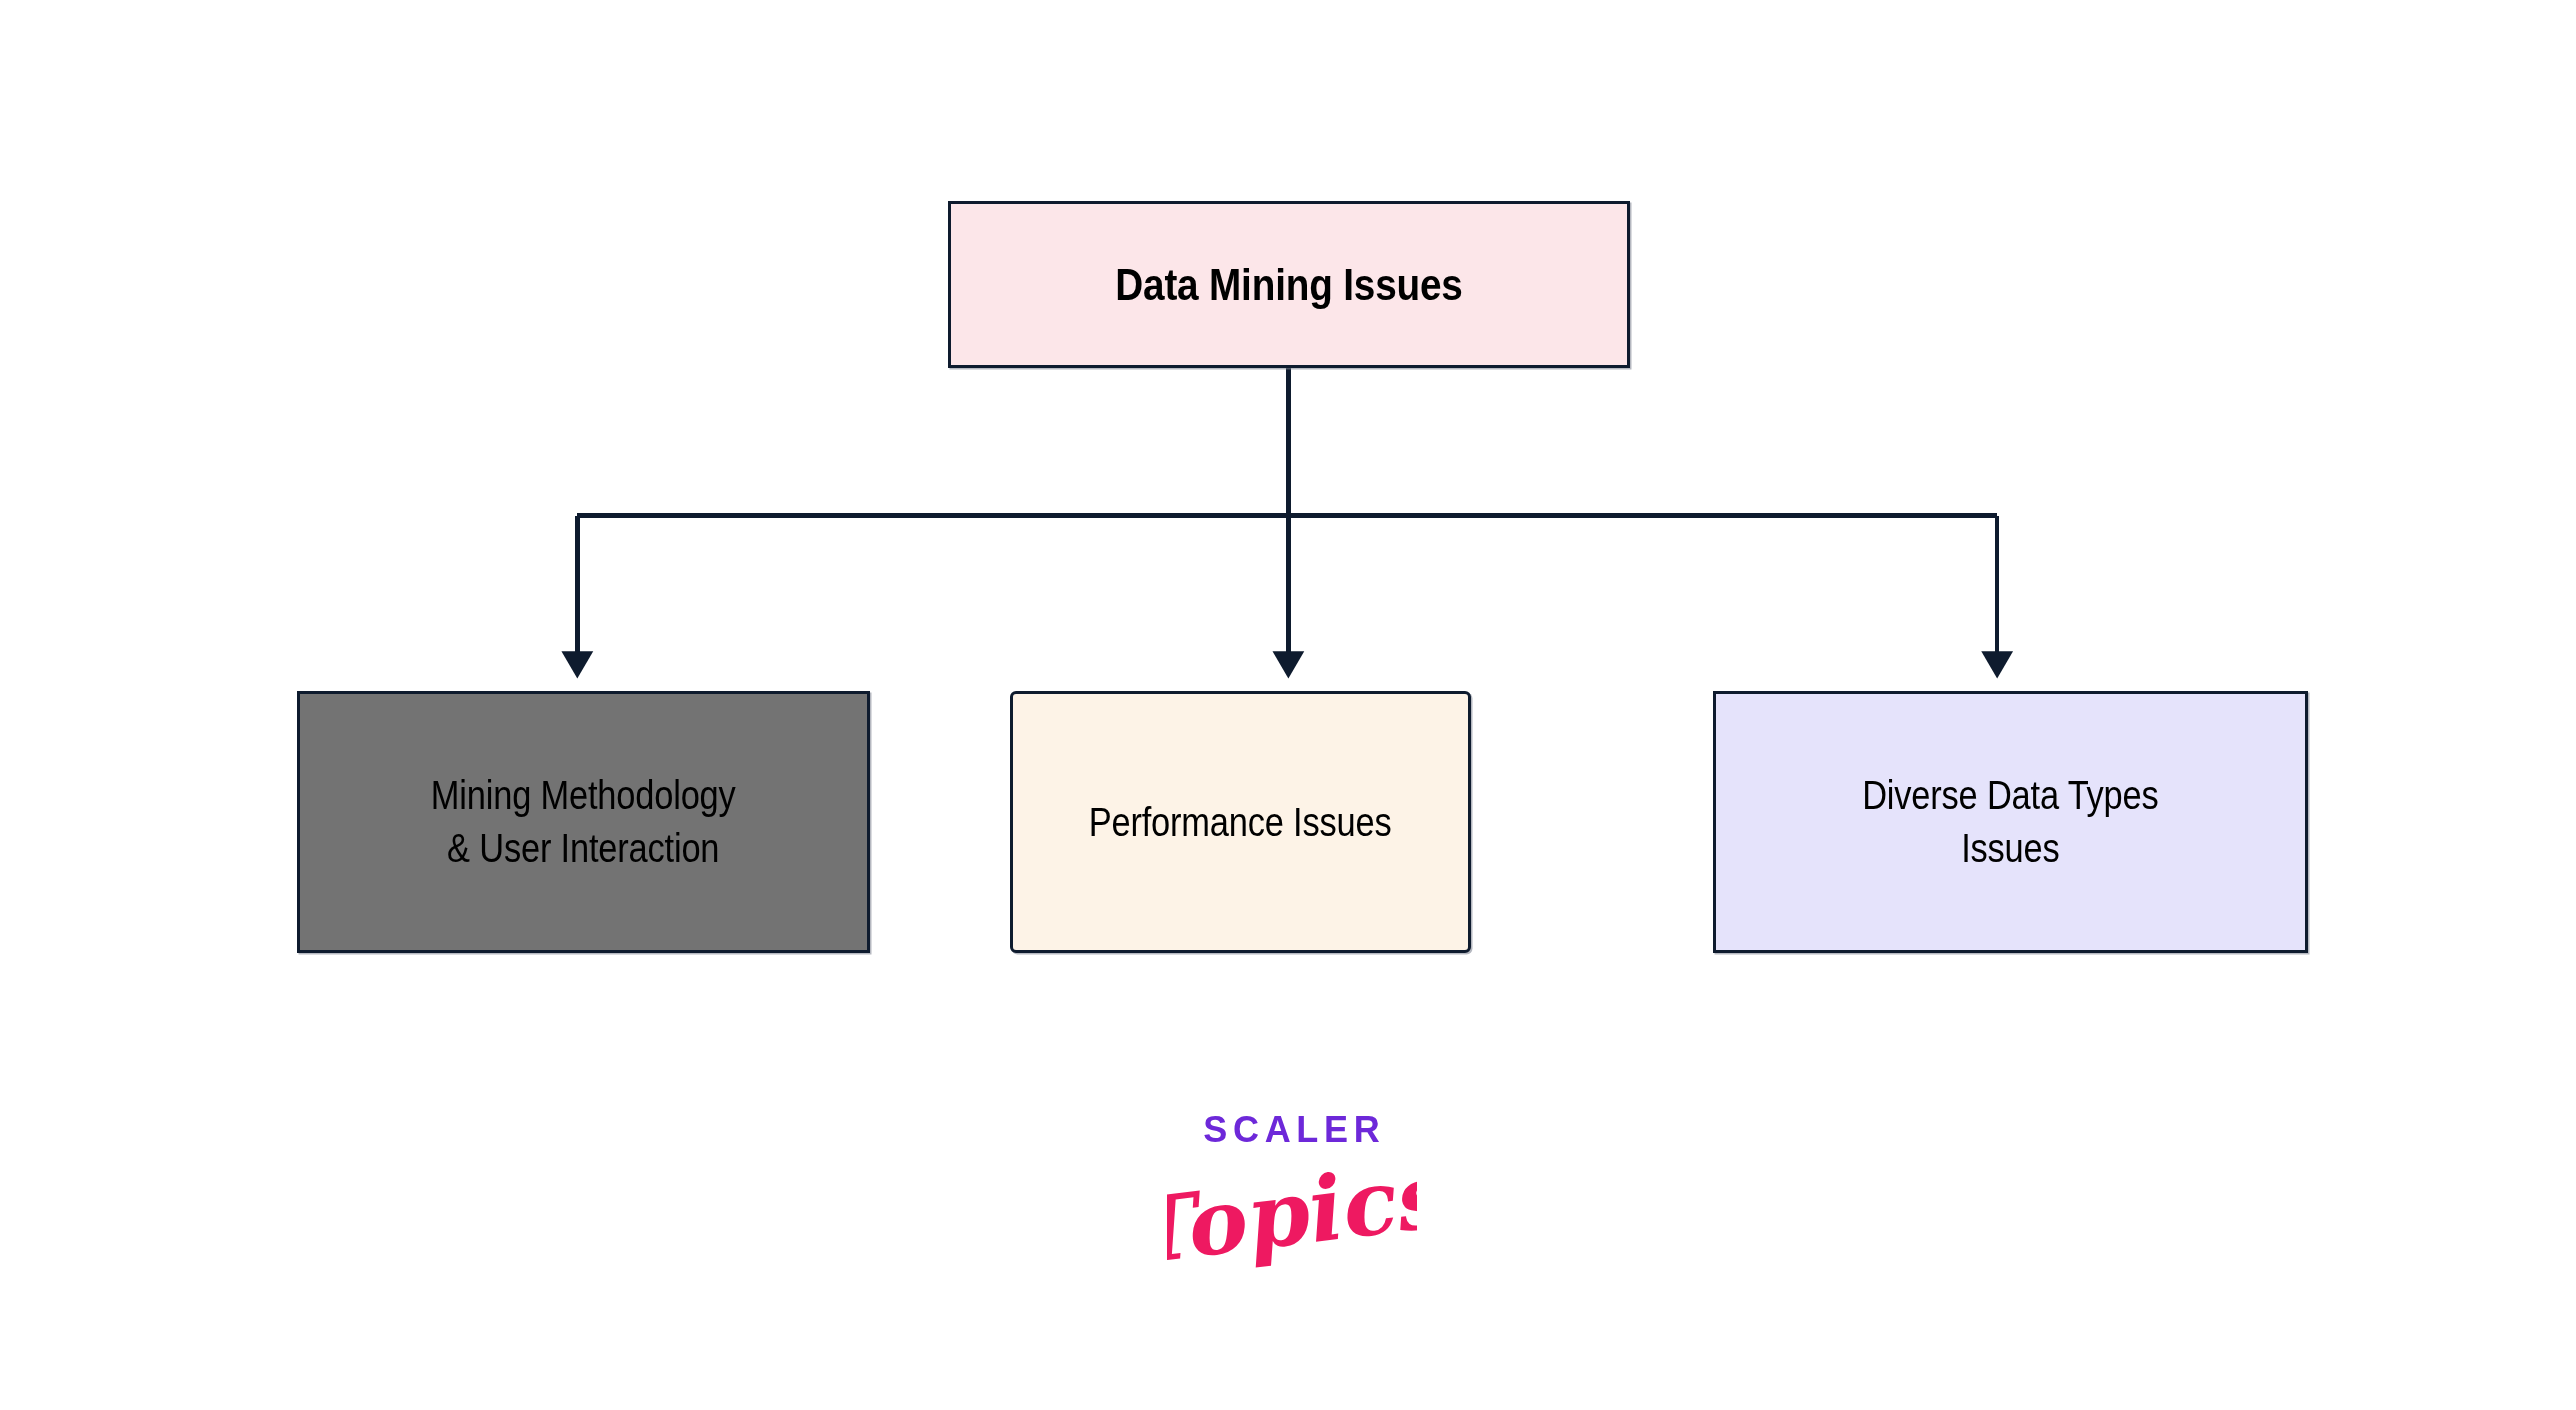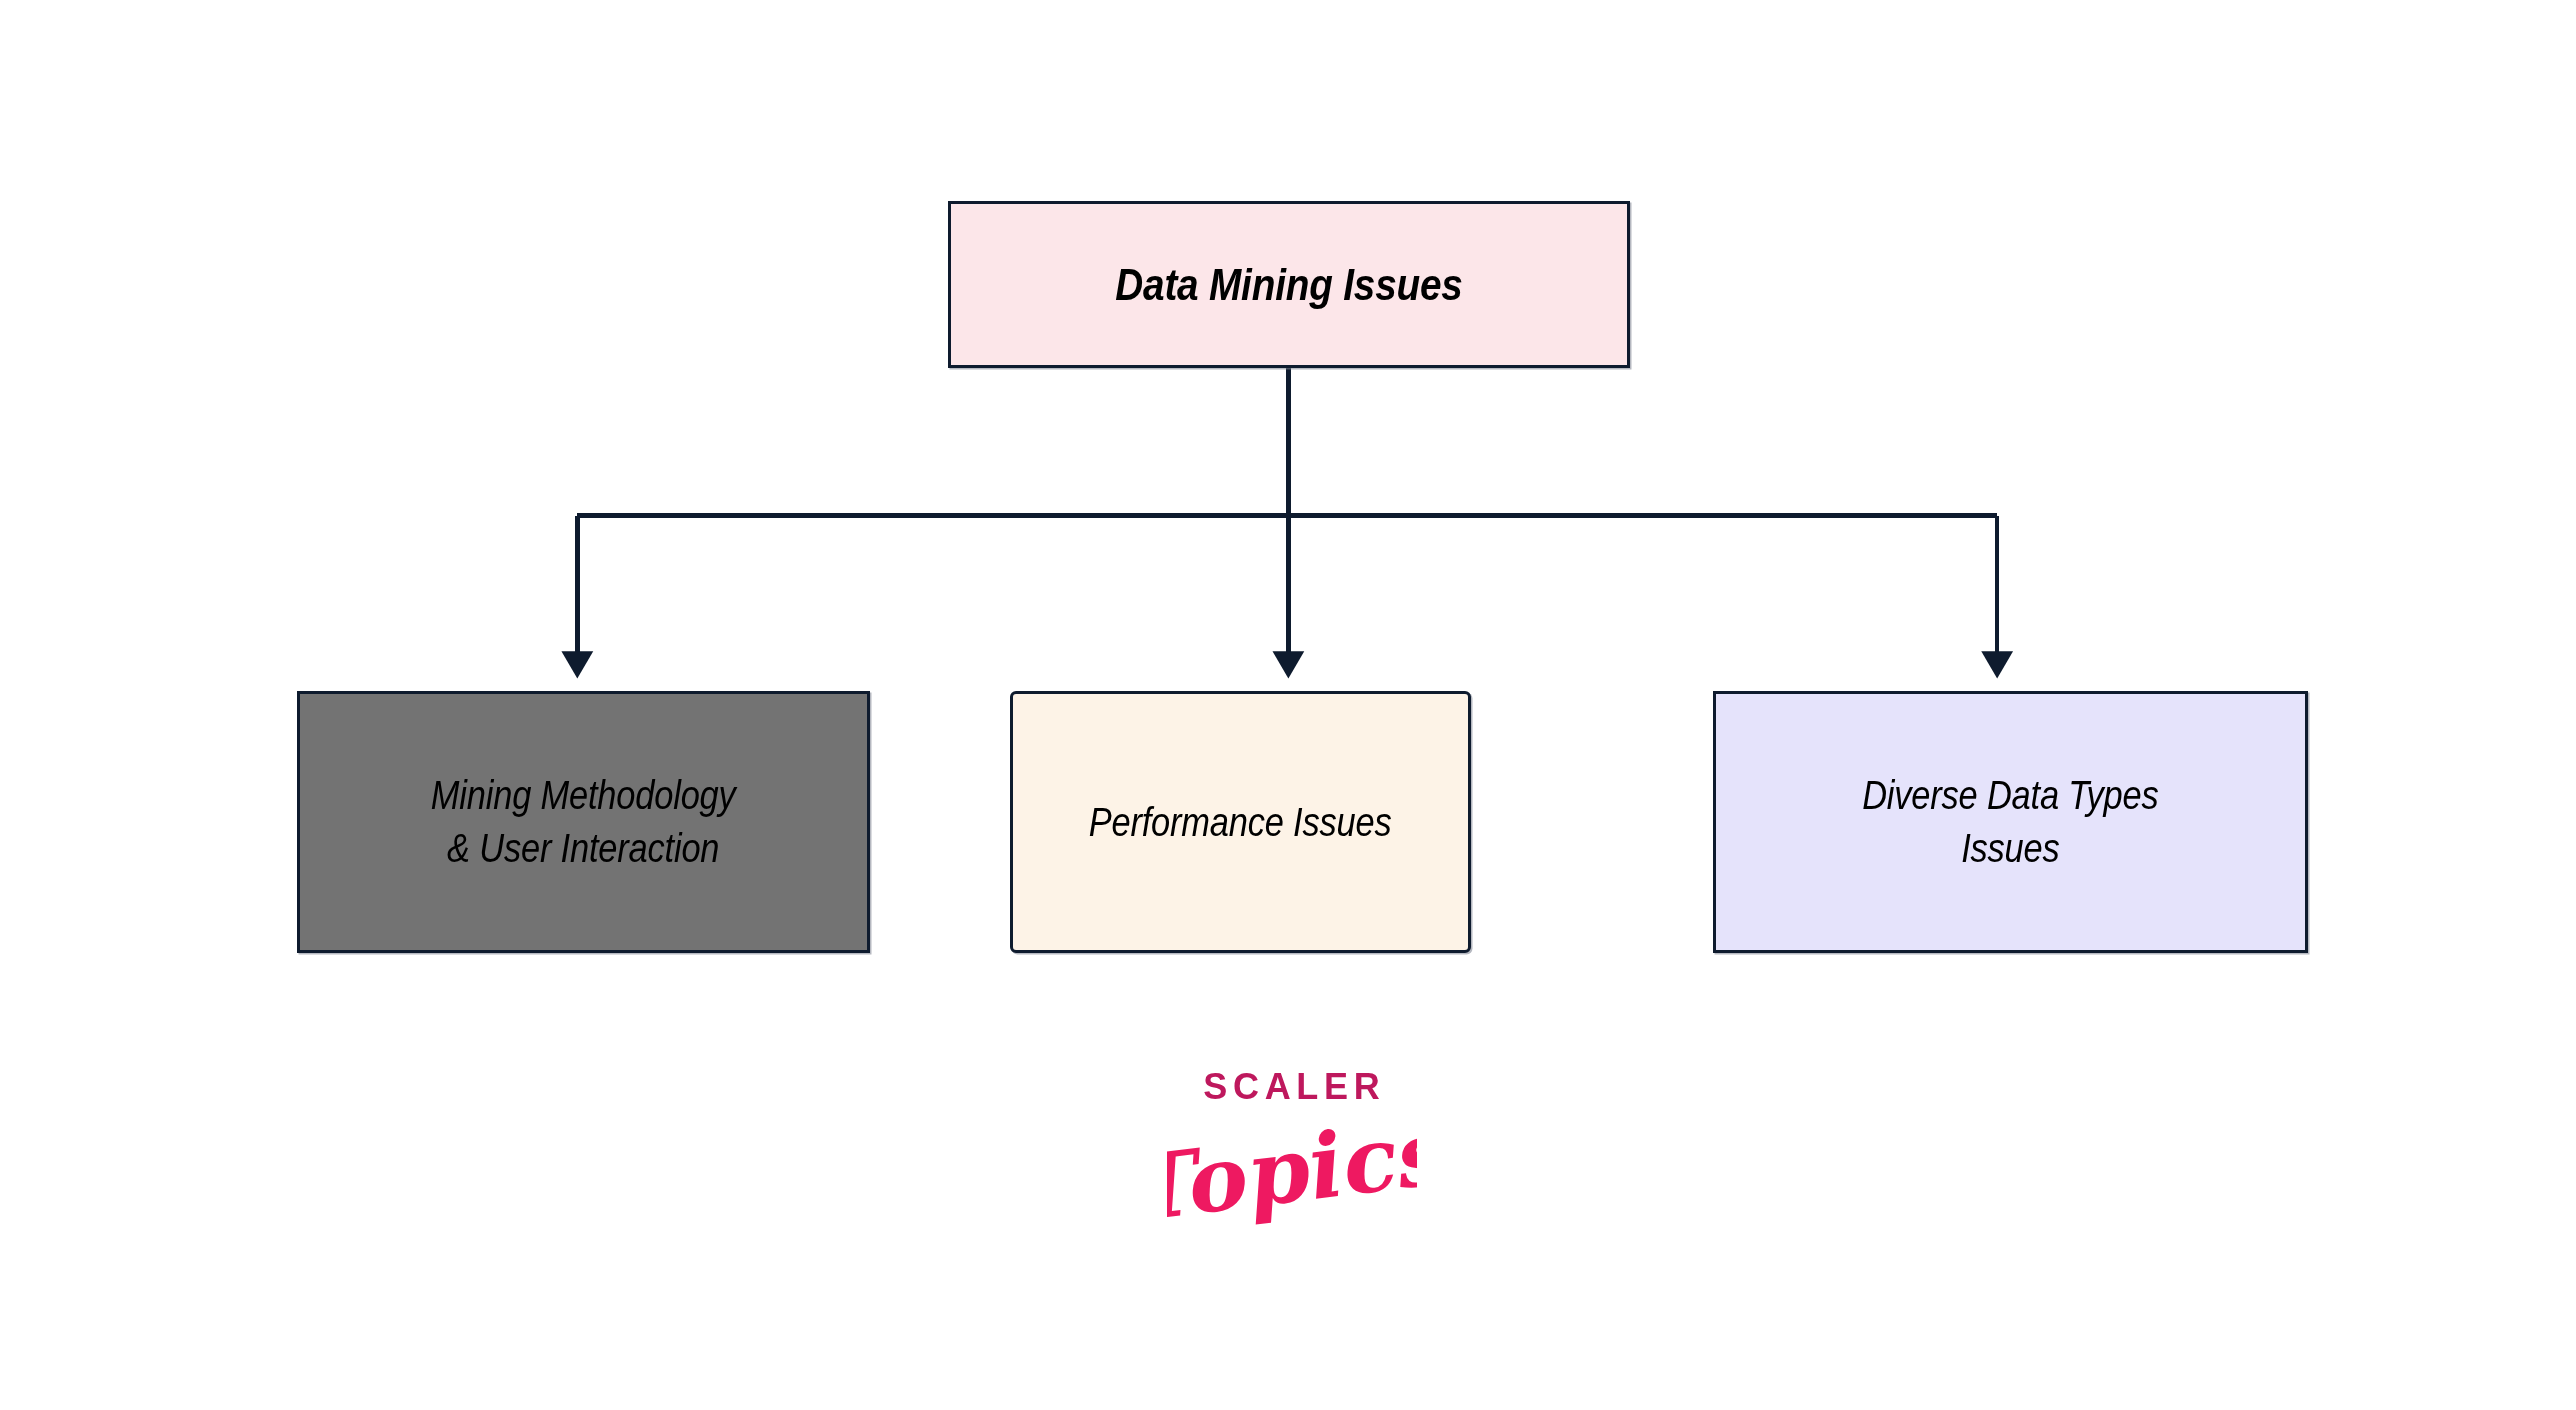--- a/index.html
+++ b/index.html
@@ -37,21 +37,20 @@
   
   .node-box {
     position: absolute;
     box-sizing: border-box;
     border: 3.8px solid #0e1b2e;
     display: flex;
     align-items: center;
     justify-content: center;
     text-align: center;
     box-shadow: 1.5px 1.5px 0 rgba(120,125,140,0.55);
-    font-style: italic;
   }
   .node-label {
     font-family: "Liberation Sans", sans-serif;
     color: #000000;
     line-height: 1.32;
     letter-spacing: -0.2px;
     transform: scaleX(0.86);
     transform-origin: center center;
     white-space: pre-line;
   }
@@ -105,23 +104,24 @@
     height: 189px;
     display: flex;
     flex-direction: column;
     align-items: center;
   }
   #brand-wordmark {
     font-family: "Liberation Sans", sans-serif;
     font-weight: 700;
     font-size: 36px;
     letter-spacing: 5.7px;
-    color: #be185d;
+    color: #6d28d9;
     line-height: 1;
     text-indent: 5.7px;
+    margin-top: 43px;
   }
   #brand-script-wrap {
     margin-top: 1.5px;
     height: 133px;
     width: 250px;
     position: relative;
   }
   #brand-script {
     position: absolute;
     left: 0;

